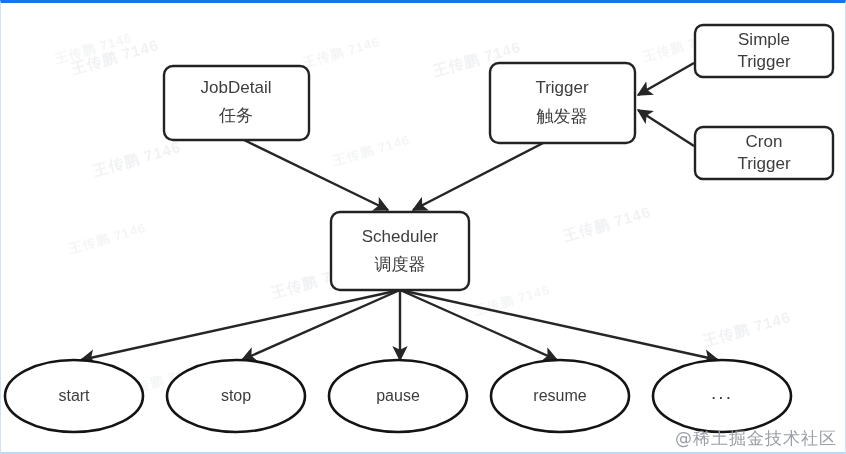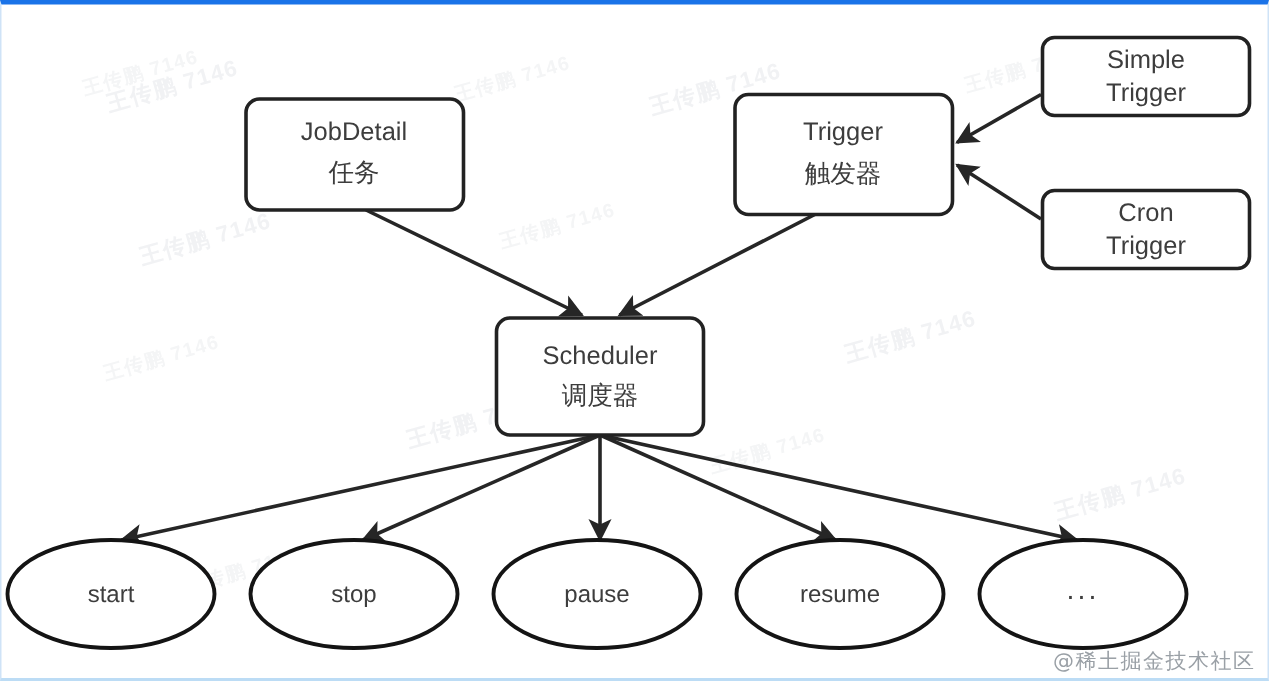--- a/index.html
+++ b/index.html
@@ -69,21 +69,21 @@
     font-size:17px;
   }
   .lbl.ell{font-size:16px;}
   .lbl.dots{font-size:19px;letter-spacing:2px;}
   
   #credit{
     position:absolute;
     right:8px;bottom:2px;
     z-index:3;
     font-family:"DejaVu Sans","Liberation Sans",sans-serif;
-    font-size:14px;
+    font-size:17px;
     color:#9aa0a6;
     letter-spacing:1px;
     white-space:nowrap;
     user-select:none;
   }
 </style>
 </head>
 <body>
 
 <div id="canvas">

